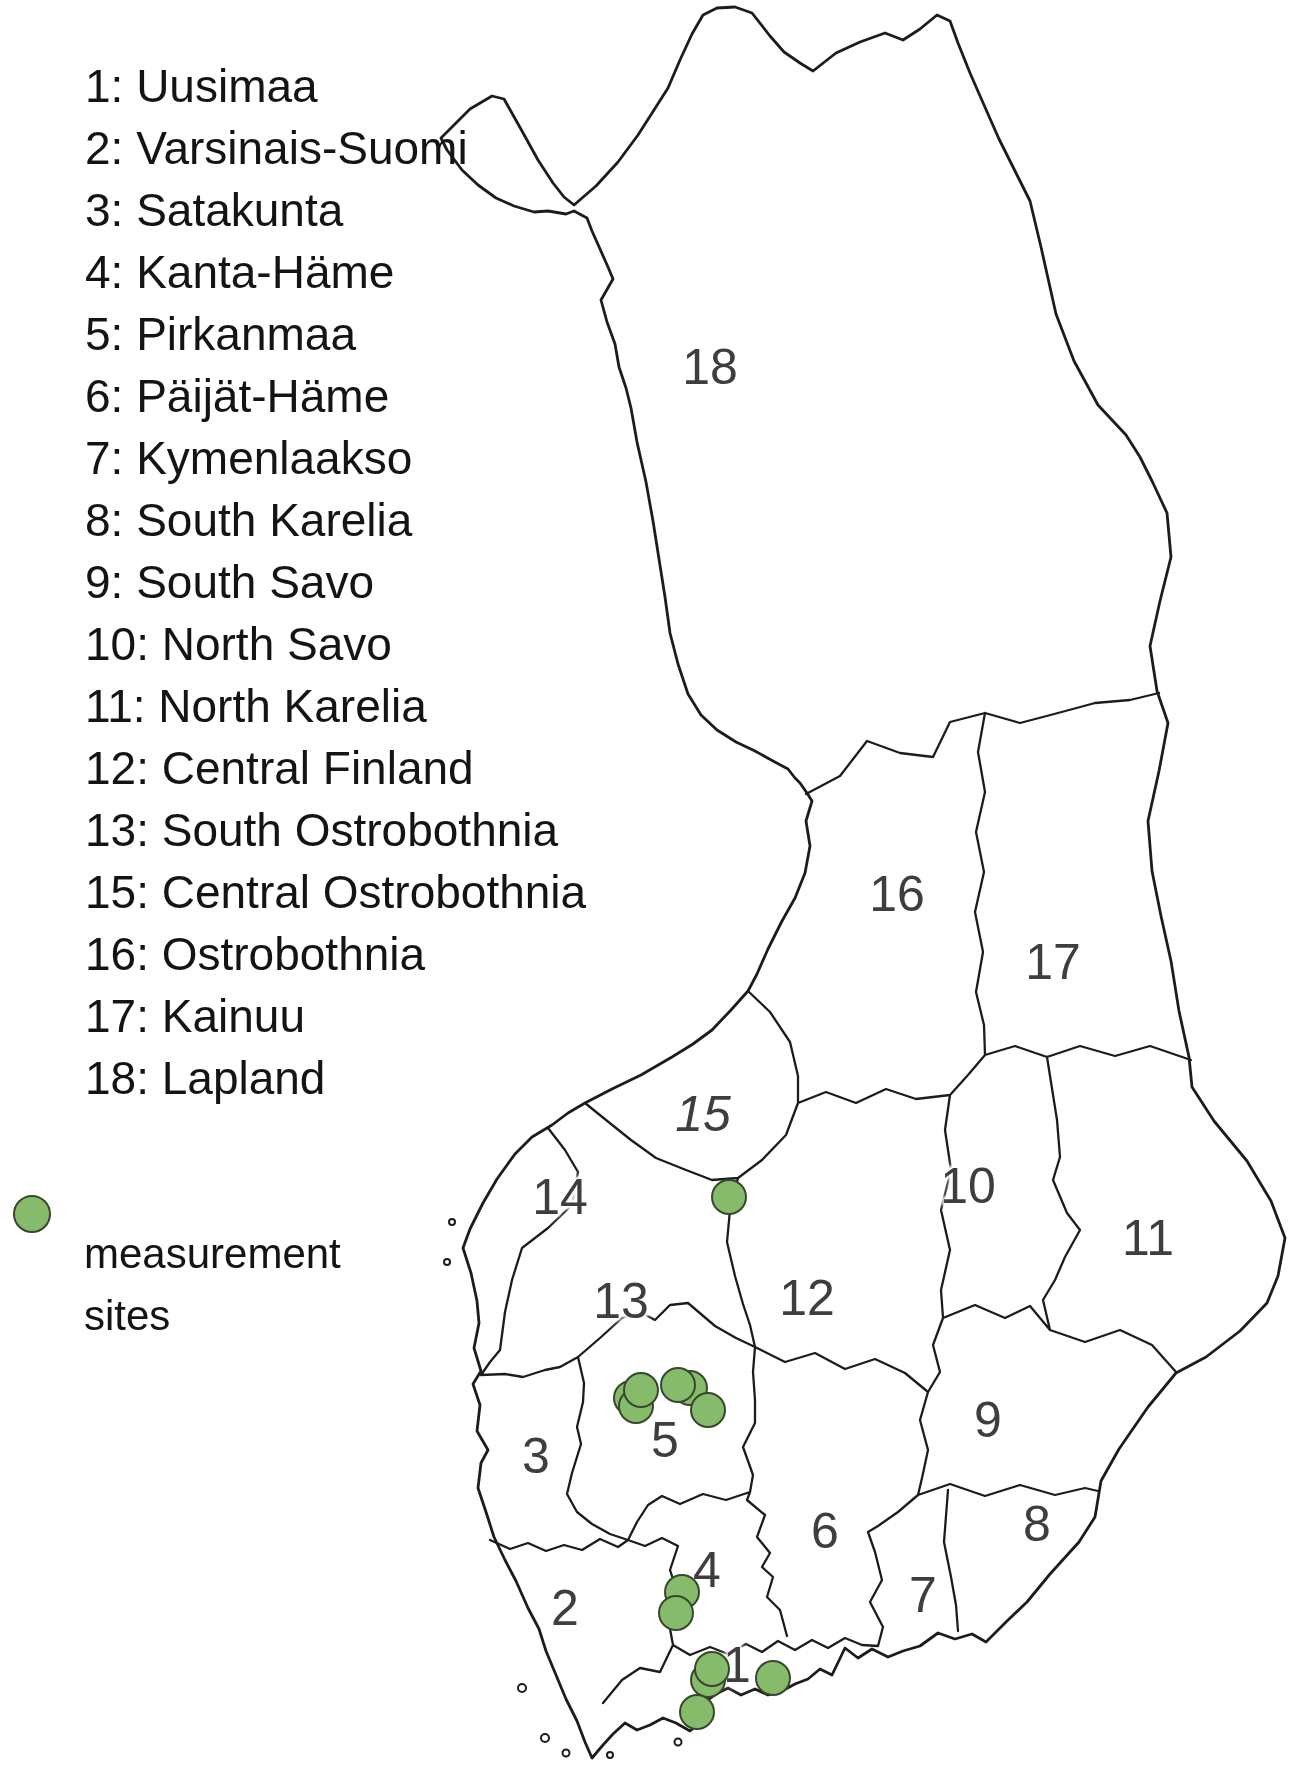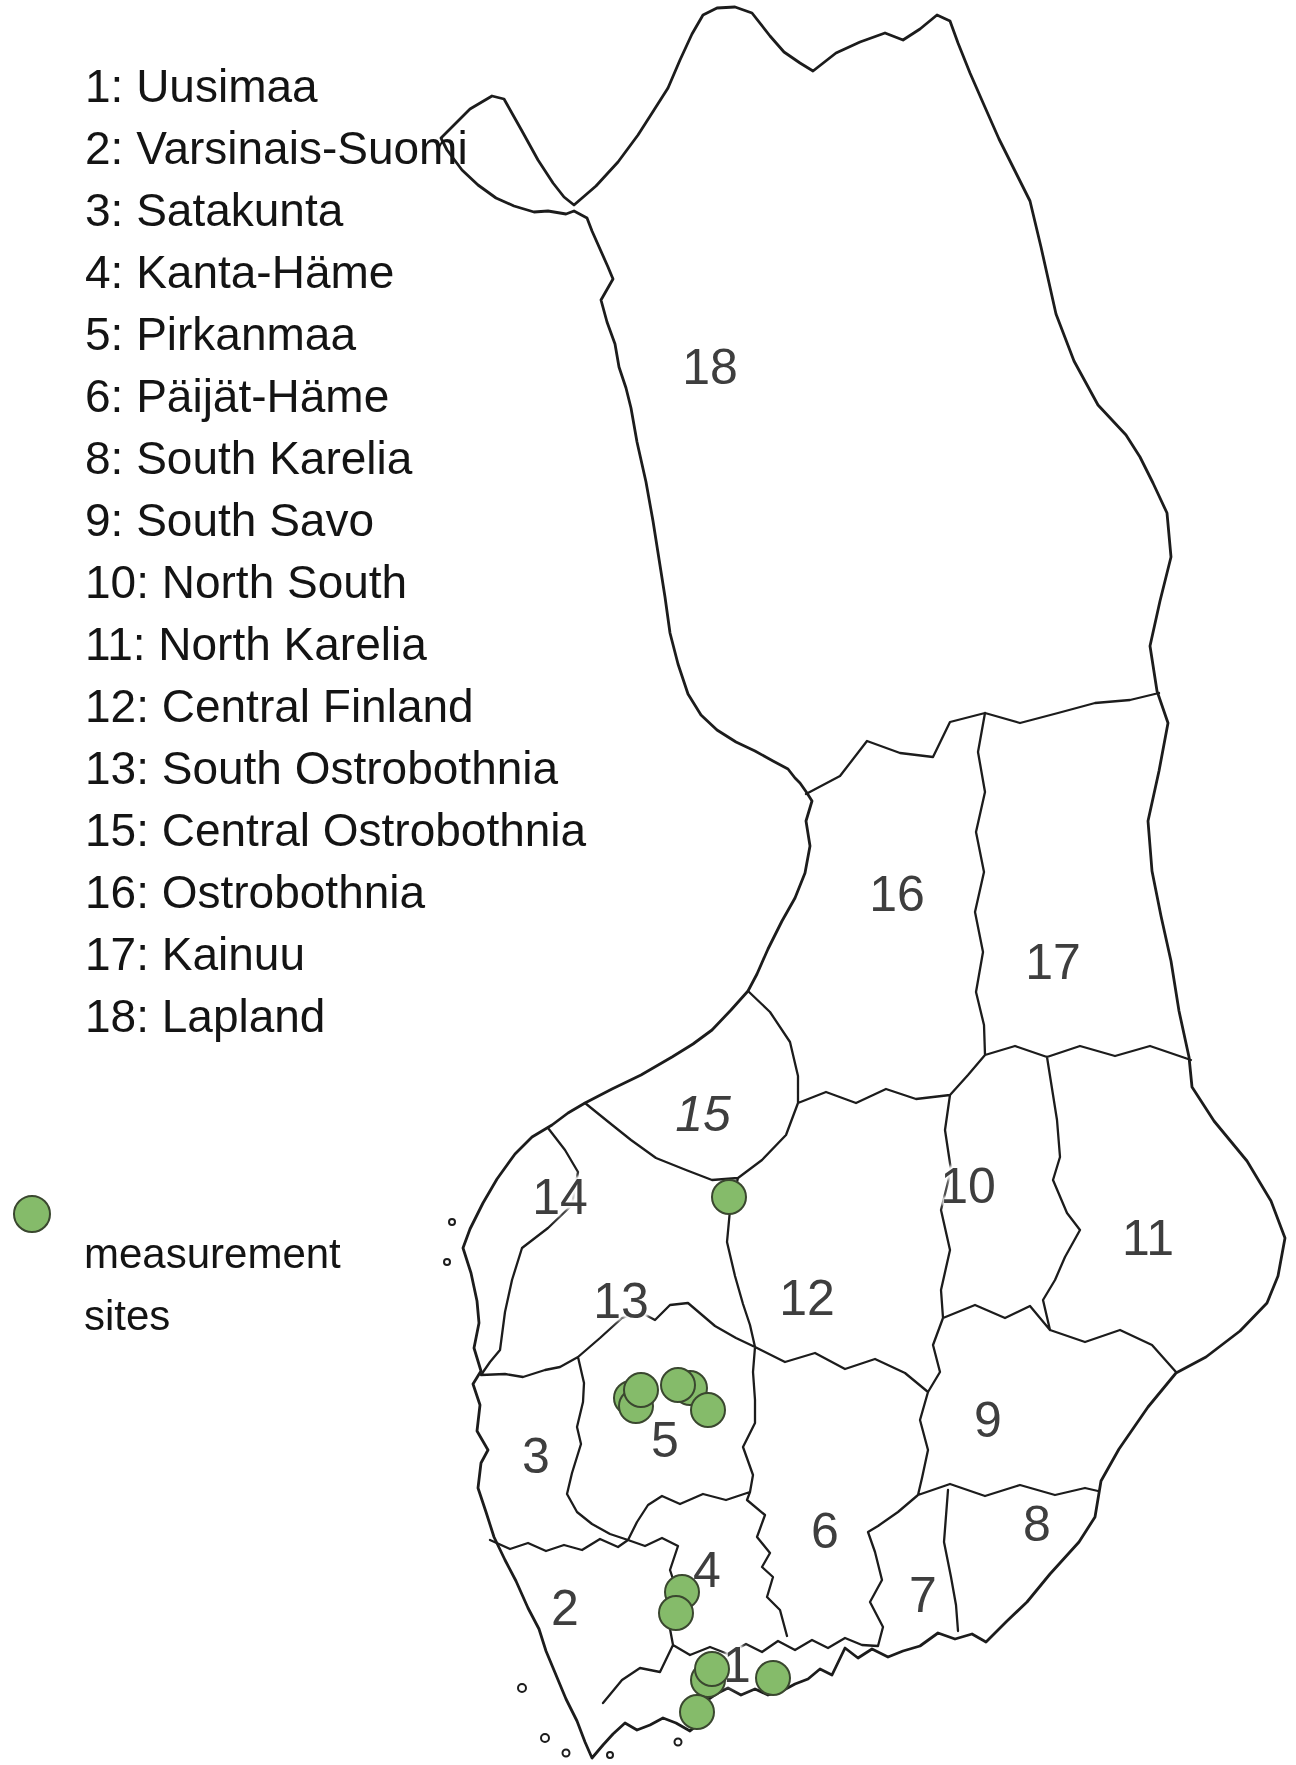--- a/index.html
+++ b/index.html
@@ -139,23 +139,24 @@
     </div>
 
   <div class="legend-lines">
 
   <div class="lg-line">1: Uusimaa</div>
       <div class="lg-line">2: Varsinais-Suomi</div>
       <div class="lg-line">3: Satakunta</div>
       <div class="lg-line">4: Kanta-Häme</div>
       <div class="lg-line">5: Pirkanmaa</div>
       <div class="lg-line">6: Päijät-Häme</div>
+      <div class="lg-line">7: Kymenlaakso</div>
       <div class="lg-line">8: South Karelia</div>
       <div class="lg-line">9: South Savo</div>
-      <div class="lg-line">10: North South</div>
+      <div class="lg-line">10: North Savo</div>
       <div class="lg-line">11: North Karelia</div>
       <div class="lg-line">12: Central Finland</div>
       <div class="lg-line">13: South Ostrobothnia</div>
       <div class="lg-line">15: Central Ostrobothnia</div>
       <div class="lg-line">16: Ostrobothnia</div>
       <div class="lg-line">17: Kainuu</div>
       <div class="lg-line">18: Lapland</div>
     </div>
 
   <span class="lg-dot"></span>

